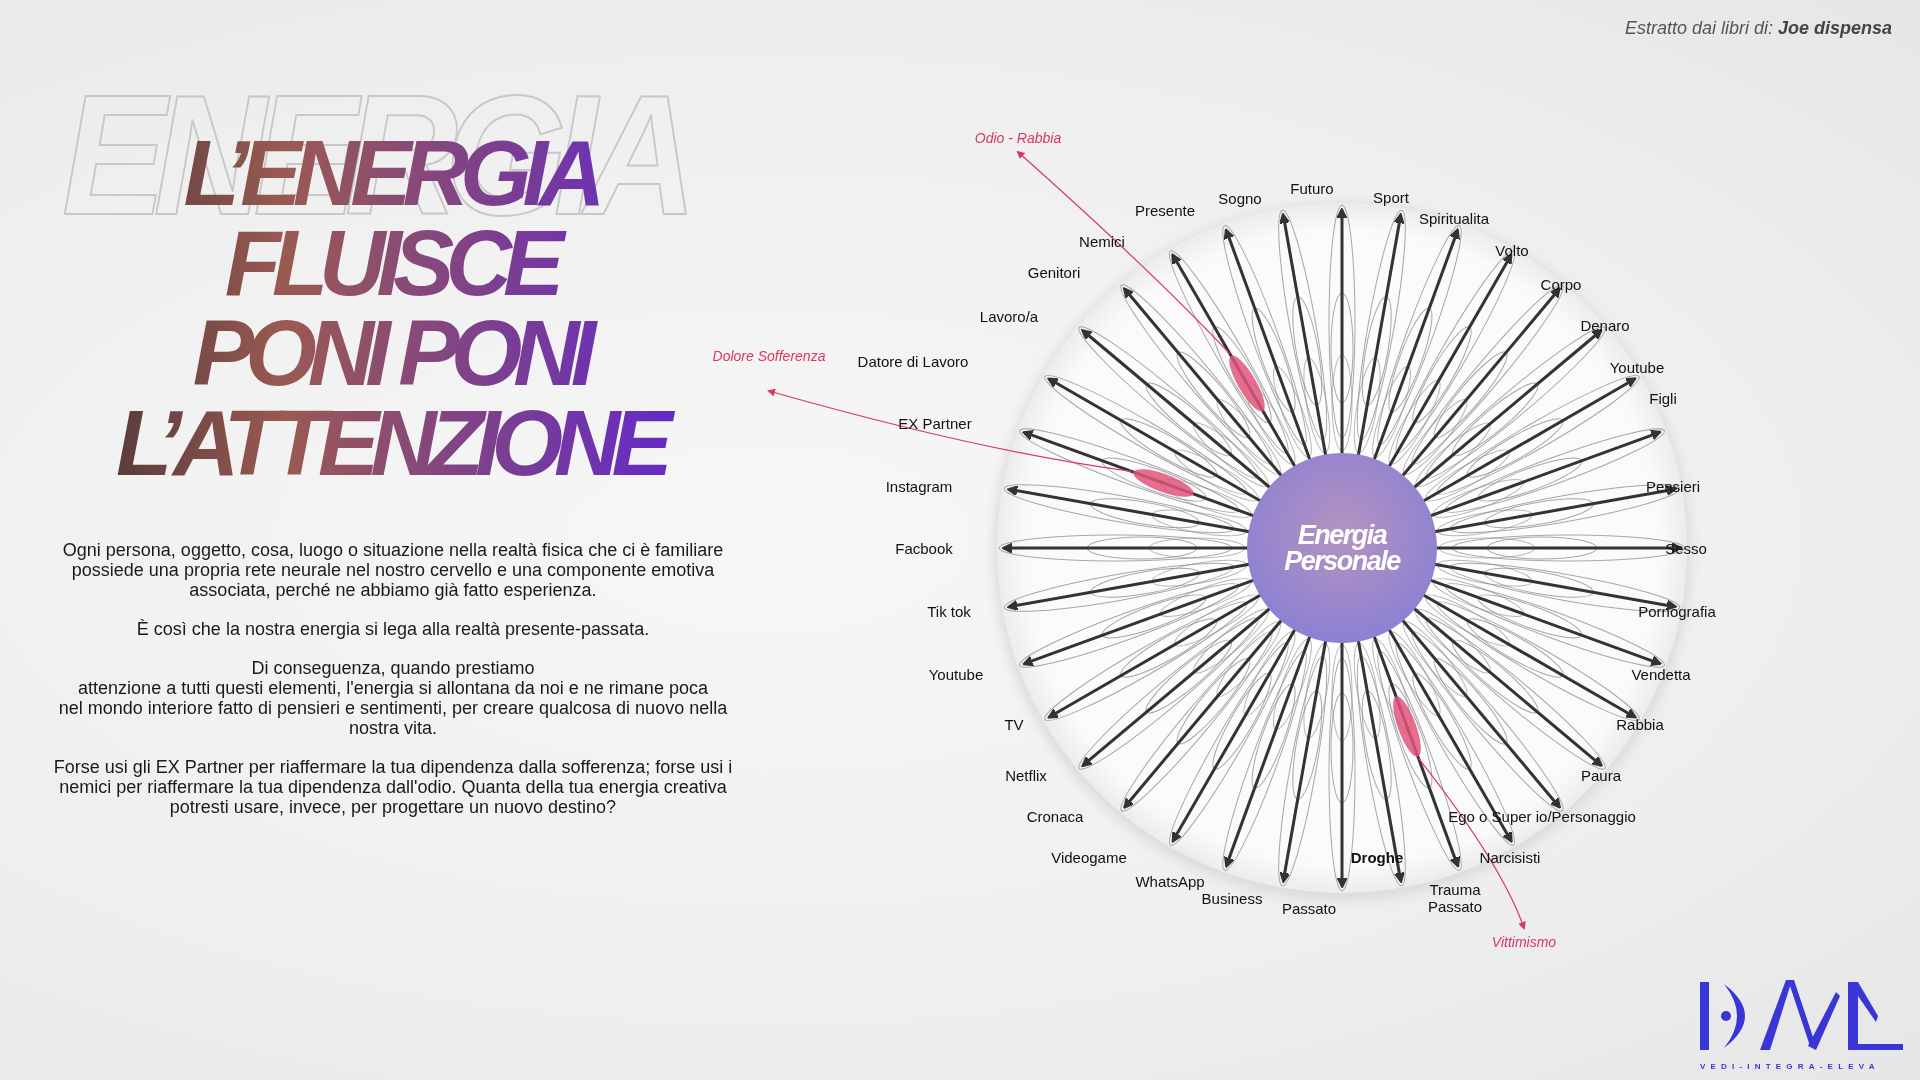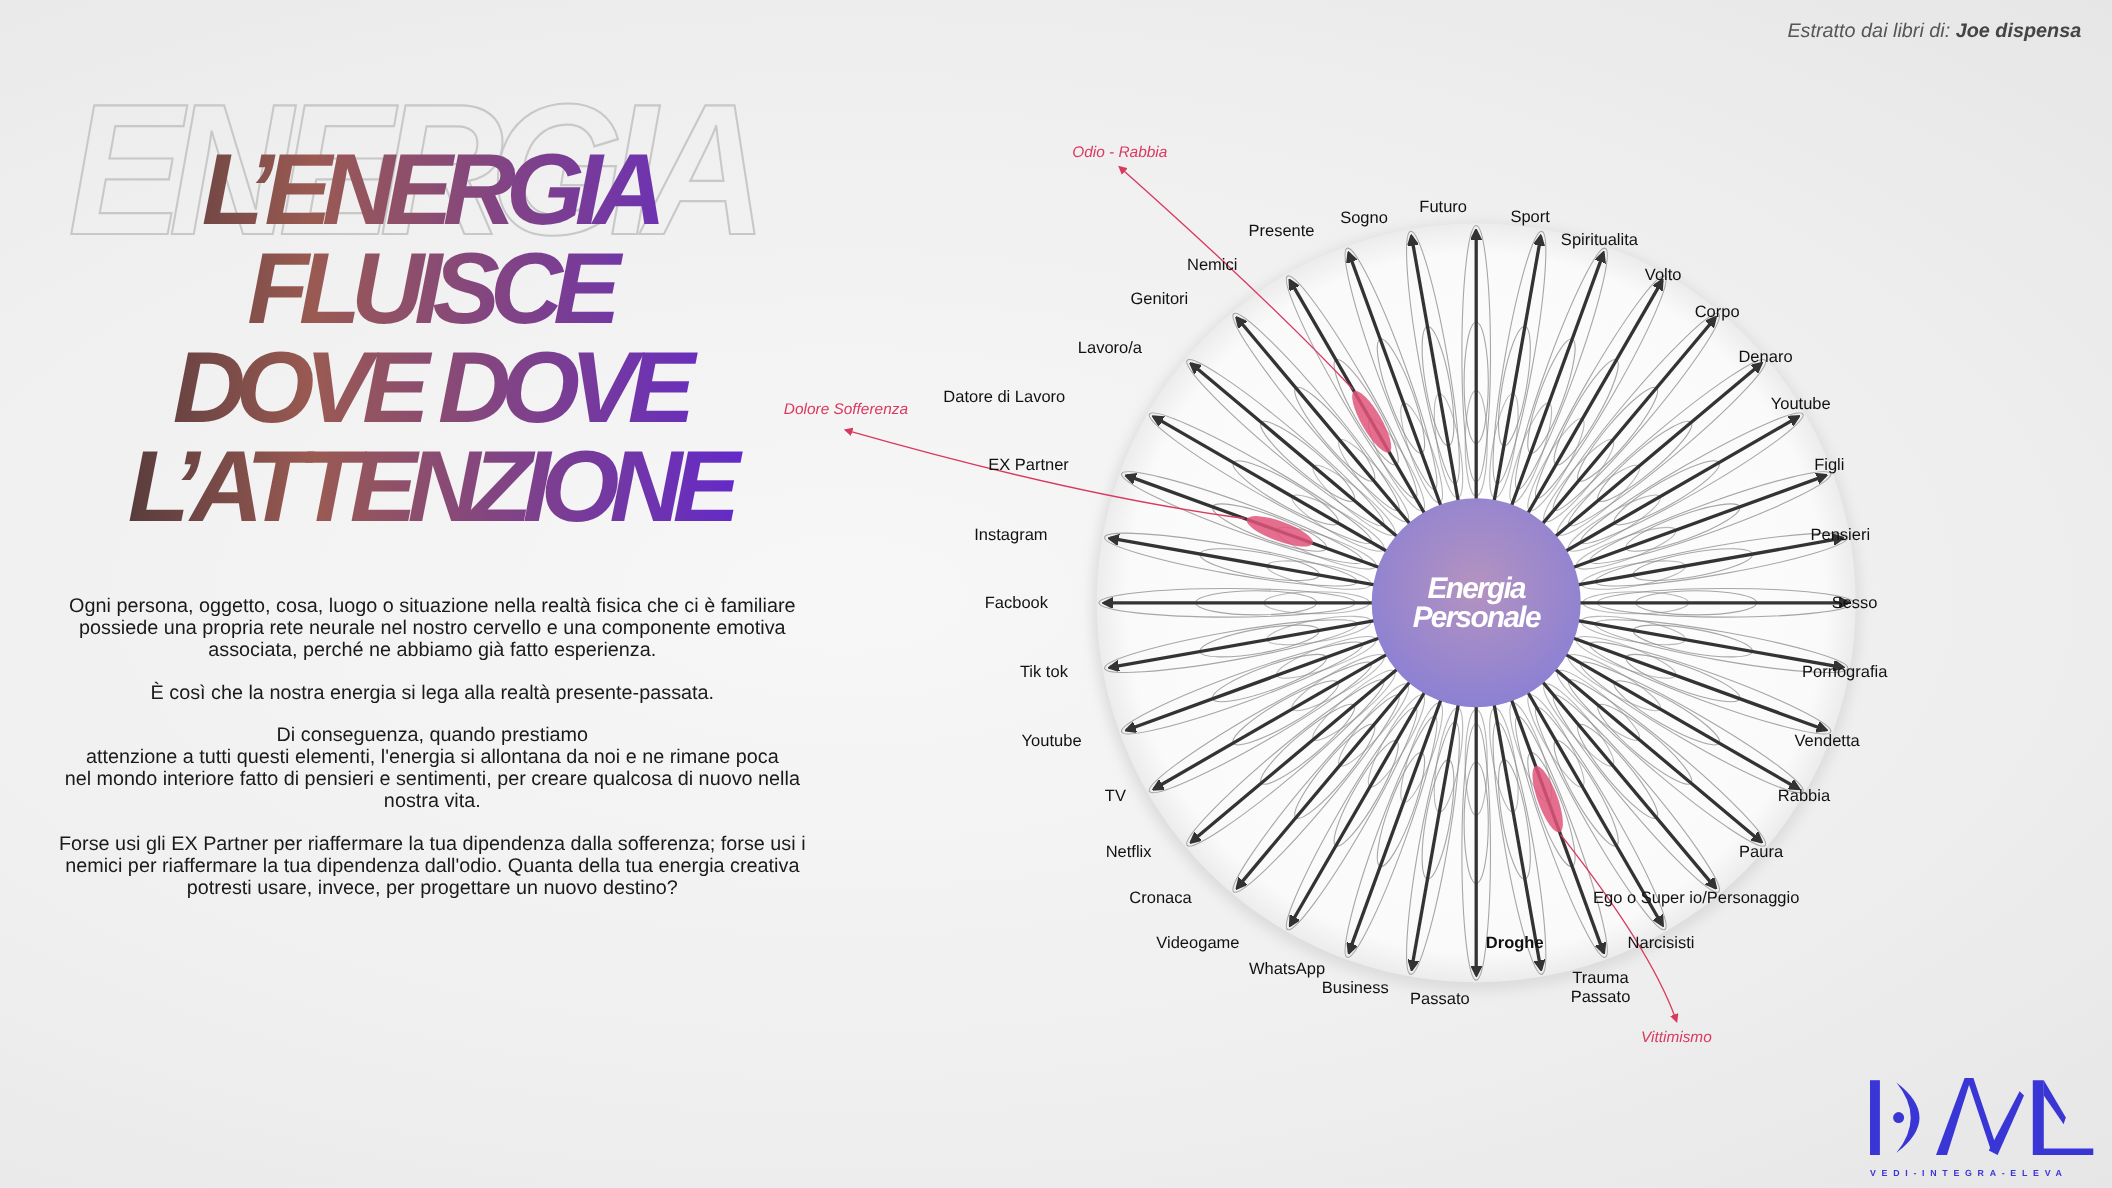--- a/index.html
+++ b/index.html
@@ -48,21 +48,21 @@
 </head>
 <body>
 
 <div class="credit"><span>Estratto dai libri di: </span><b>Joe dispensa</b></div>
 
 <div class="bg-word">ENERGIA</div>
 
 <div class="headline">
   <div>L’ENERGIA</div>
   <div>FLUISCE</div>
-  <div>DOVE DOVE</div>
+  <div>PONI PONI</div>
   <div>L’ATTENZIONE</div>
 </div>
 
 <div class="body-text">
   <p>Ogni persona, oggetto, cosa, luogo o situazione nella realtà fisica che ci è familiare possiede una propria rete neurale nel nostro cervello e una componente emotiva associata, perché ne abbiamo già fatto esperienza.</p>
   <p>È così che la nostra energia si lega alla realtà presente-passata.</p>
   <p style="white-space:pre-line">Di conseguenza, quando prestiamo
 attenzione a tutti questi elementi, l'energia si allontana da noi e ne rimane poca
 nel mondo interiore fatto di pensieri e sentimenti, per creare qualcosa di nuovo nella nostra vita.</p>
   <p>Forse usi gli EX Partner per riaffermare la tua dipendenza dalla sofferenza; forse usi i nemici per riaffermare la tua dipendenza dall'odio. Quanta della tua energia creativa potresti usare, invece, per progettare un nuovo destino?</p>
@@ -327,21 +327,21 @@
       </g>
   </svg>
   <div id="label-layer">
       <div class="lbl" style="left: 1312px; top: 188px; white-space: pre;">Futuro</div>
       <div class="lbl" style="left: 1391px; top: 197px; white-space: pre;">Sport</div>
       <div class="lbl" style="left: 1454px; top: 218px; white-space: pre;">Spiritualita</div>
       <div class="lbl" style="left: 1512px; top: 250px; white-space: pre;">Volto</div>
       <div class="lbl" style="left: 1561px; top: 284px; white-space: pre;">Corpo</div>
       <div class="lbl" style="left: 1605px; top: 325px; white-space: pre;">Denaro</div>
       <div class="lbl" style="left: 1637px; top: 367px; white-space: pre;">Youtube</div>
-      <div class="lbl" style="left: 1663px; top: 423px; white-space: pre;">Figli</div>
+      <div class="lbl" style="left: 1663px; top: 398px; white-space: pre;">Figli</div>
       <div class="lbl" style="left: 1673px; top: 486px; white-space: pre;">Pensieri</div>
       <div class="lbl" style="left: 1686px; top: 548px; white-space: pre;">Sesso</div>
       <div class="lbl" style="left: 1677px; top: 611px; white-space: pre;">Pornografia</div>
       <div class="lbl" style="left: 1661px; top: 674px; white-space: pre;">Vendetta</div>
       <div class="lbl" style="left: 1640px; top: 724px; white-space: pre;">Rabbia</div>
       <div class="lbl" style="left: 1601px; top: 775px; white-space: pre;">Paura</div>
       <div class="lbl" style="left: 1542px; top: 816px; white-space: pre;">Ego o Super io/Personaggio</div>
       <div class="lbl" style="left: 1510px; top: 857px; white-space: pre;">Narcisisti</div>
       <div class="lbl" style="left: 1455px; top: 898px; white-space: pre;">Trauma
 Passato</div>
@@ -358,21 +358,21 @@
       <div class="lbl" style="left: 924px; top: 548px; white-space: pre; text-align: center;">Facbook</div>
       <div class="lbl" style="left: 919px; top: 486px; white-space: pre;">Instagram</div>
       <div class="lbl" style="left: 935px; top: 423px; white-space: pre;">EX Partner</div>
       <div class="lbl" style="left: 913px; top: 361px; white-space: pre;">Datore di Lavoro</div>
       <div class="lbl" style="left: 1009px; top: 316px; white-space: pre;">Lavoro/a</div>
       <div class="lbl" style="left: 1054px; top: 272px; white-space: pre;">Genitori</div>
       <div class="lbl" style="left: 1102px; top: 241px; white-space: pre;">Nemici</div>
       <div class="lbl" style="left: 1165px; top: 210px; white-space: pre;">Presente</div>
       <div class="lbl" style="left: 1240px; top: 198px; white-space: pre;">Sogno</div>
       <div class="emo" style="left: 1018px; top: 138px;">Odio - Rabbia</div>
-      <div class="emo" style="left: 769px; top: 371px;">Dolore Sofferenza</div>
+      <div class="emo" style="left: 769px; top: 356px;">Dolore Sofferenza</div>
       <div class="emo" style="left: 1524px; top: 942px;">Vittimismo</div>
     </div>
   <div class="center-label">
     <div>Energia</div>
     <div>Personale</div>
   </div>
 </div>
 
 <svg class="logo" viewBox="0 0 210 92">
   <g fill="#3a36d6">

